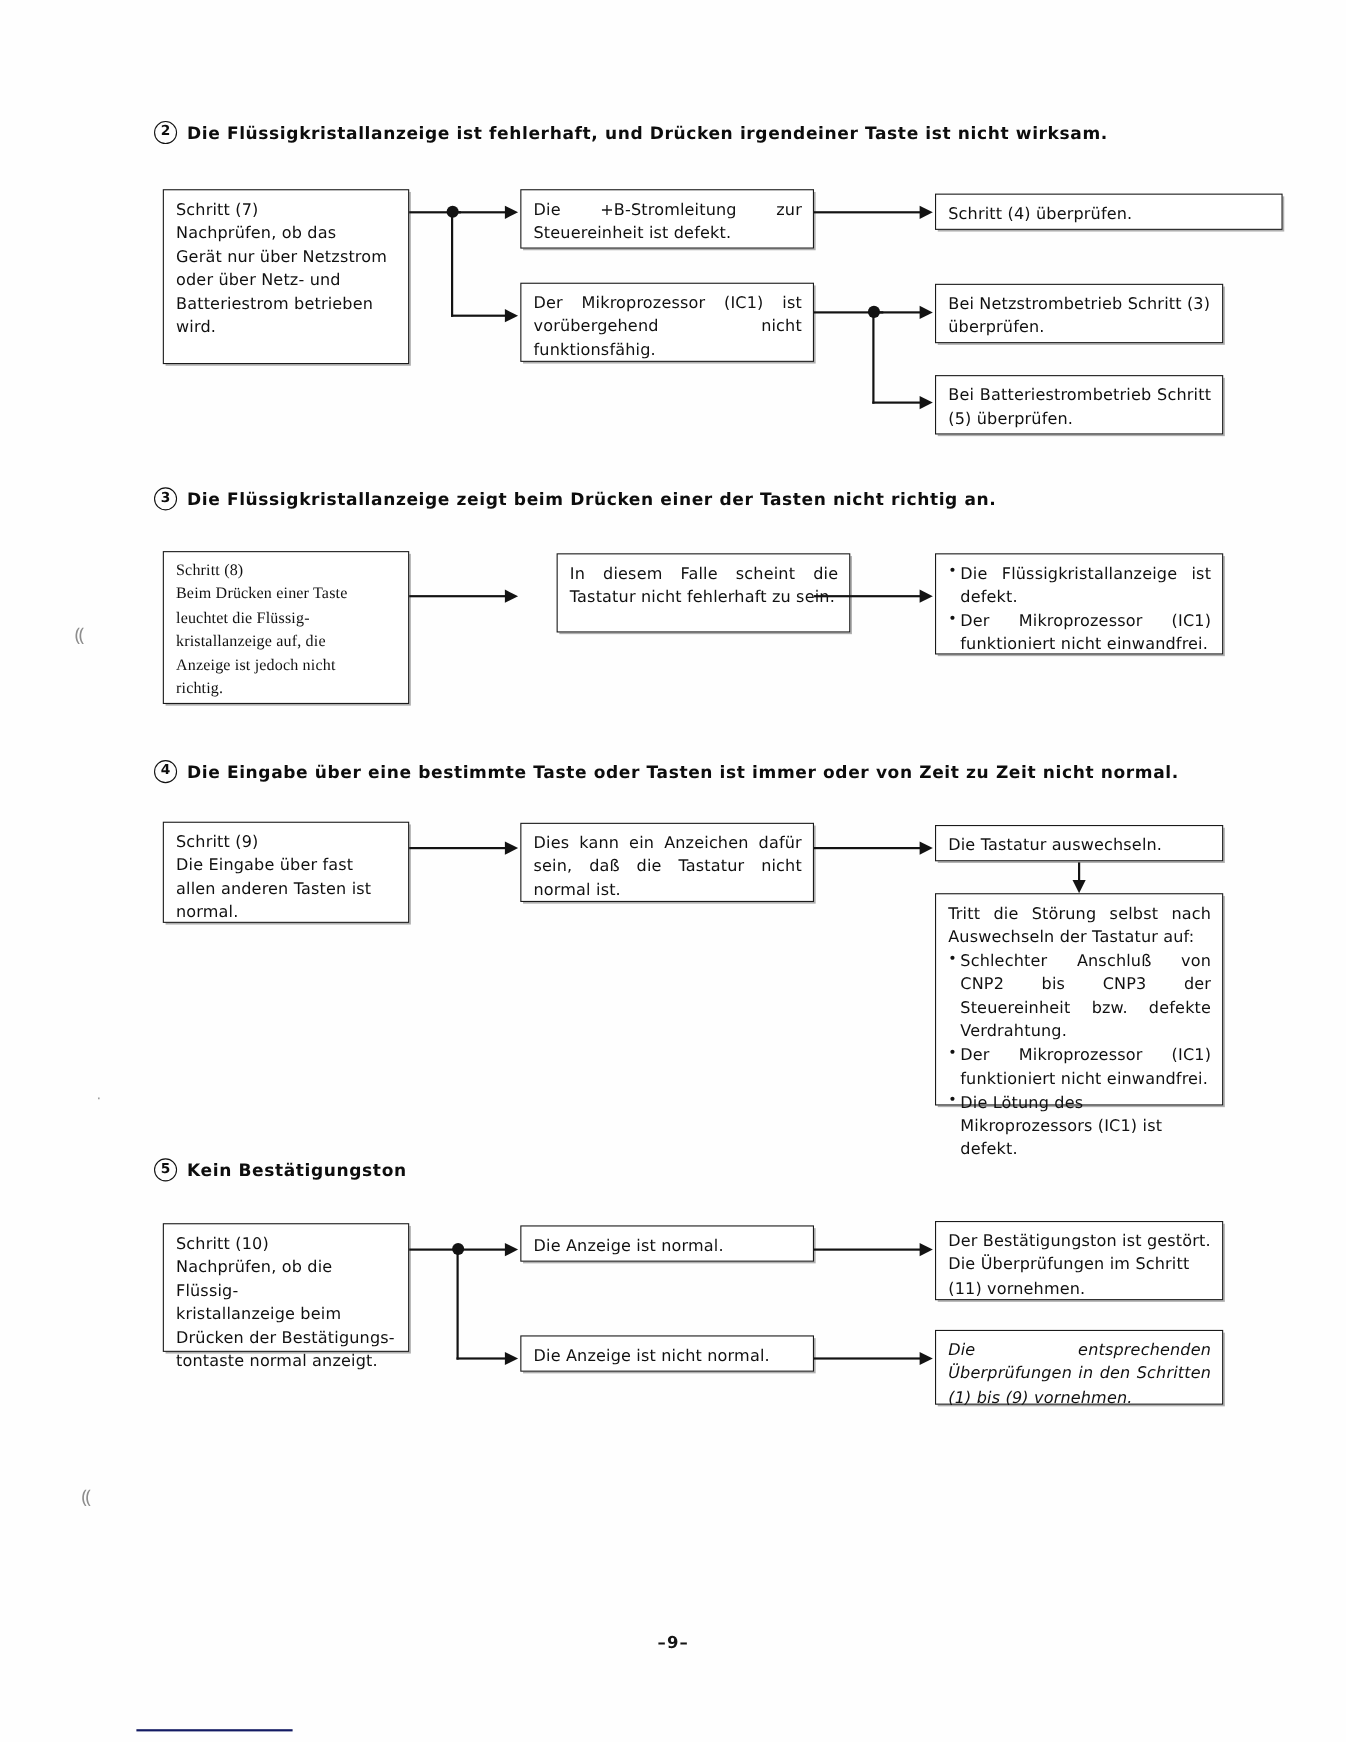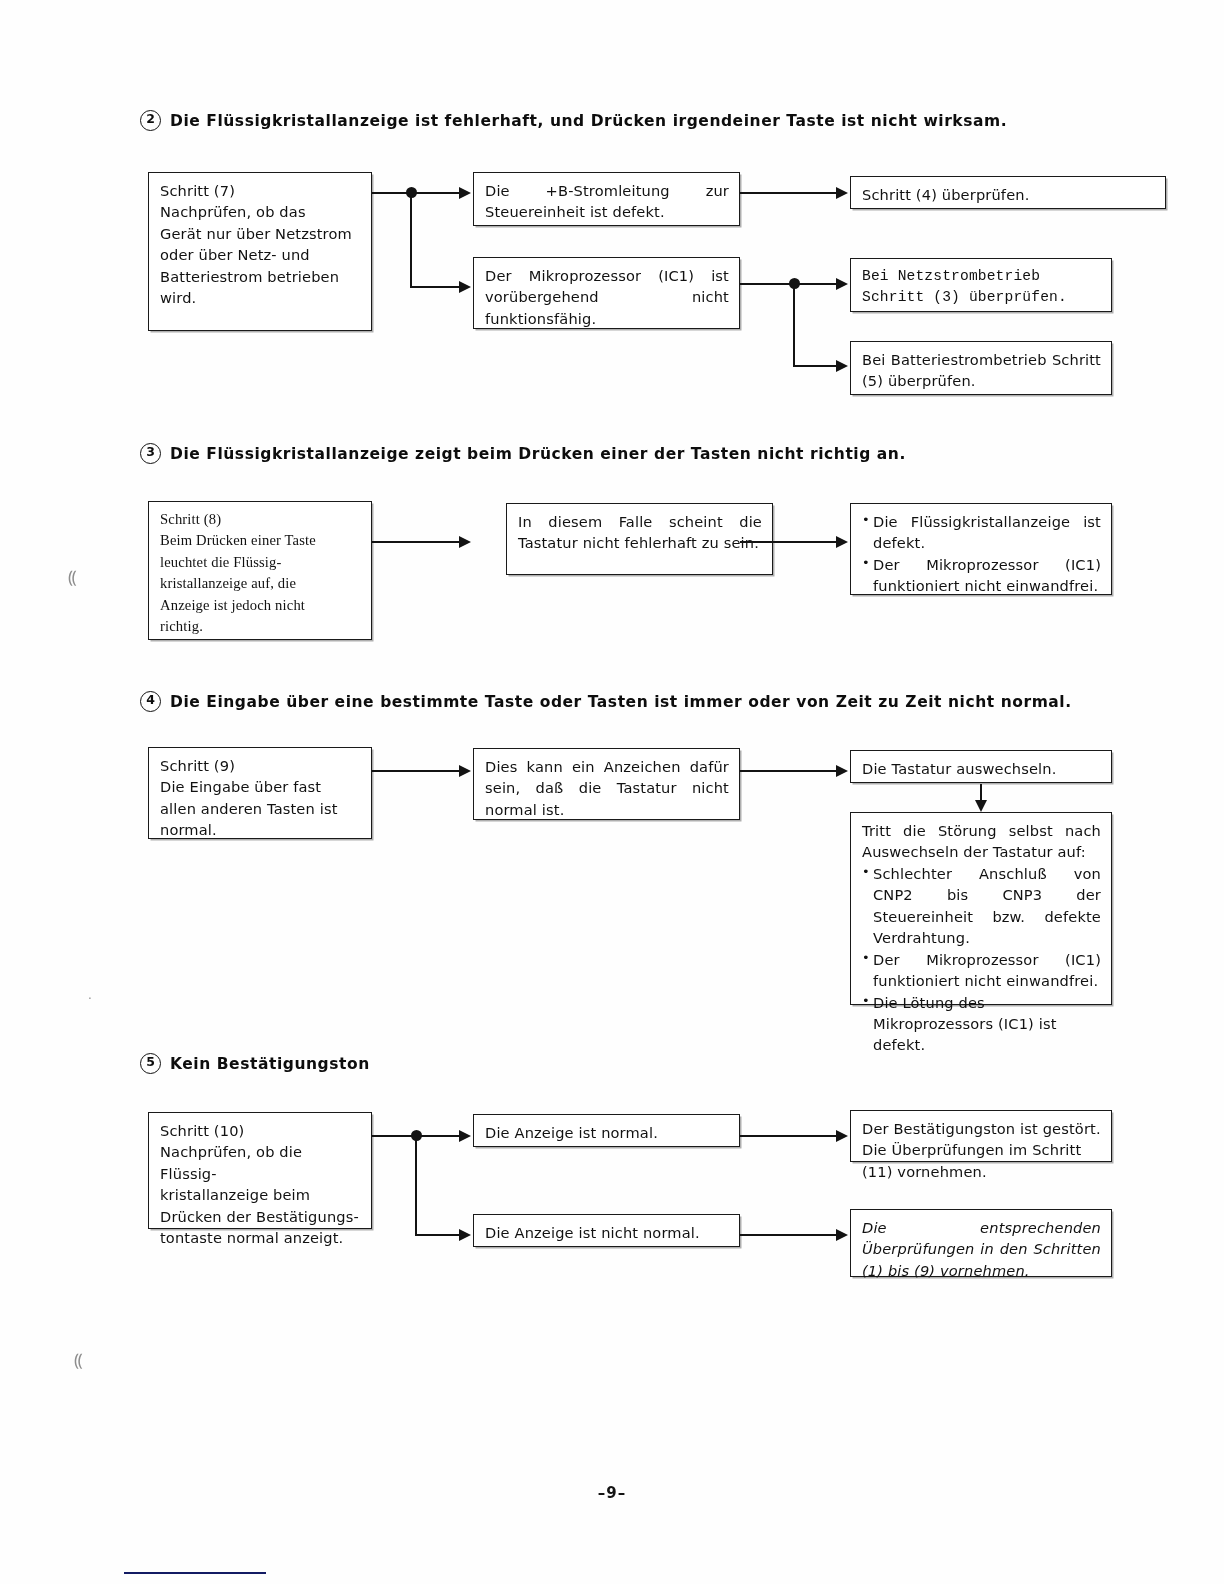--- a/index.html
+++ b/index.html
@@ -176,21 +176,21 @@
   <div class="vline" style="left:793px; top:283px; height:84px;"></div>
   <div class="hline" style="left:793px; top:283px; width:47px;"></div>
   <div class="arrow" style="left:836px; top:278px;"></div>
   <div class="hline" style="left:793px; top:365px; width:47px;"></div>
   <div class="arrow" style="left:836px; top:360px;"></div>
 
   <div class="box" style="left:850px; top:176px; width:316px; height:33px;">
     <p>Schritt (4) überprüfen.</p>
   </div>
 
-  <div class="box" style="left:850px; top:258px; width:262px; height:54px;font-family:Liberation Mono, monospace;">
+  <div class="box" style="left:850px; top:258px; width:262px; height:54px;">
     <p>Bei Netzstrombetrieb Schritt (3) überprüfen.</p>
   </div>
 
   <div class="box" style="left:850px; top:341px; width:262px; height:54px;">
     <p class="just">Bei Batteriestrombetrieb Schritt (5) überprüfen.</p>
   </div>
 
   <div class="sec-head" style="left:140px; top:443px;">
     <span class="sec-num">3</span>
     <span>Die Flüssigkristallanzeige zeigt beim Drücken einer der Tasten nicht richtig an.</span>
@@ -288,21 +288,21 @@
   <div class="box" style="left:473px; top:1114px; width:267px; height:33px;">
     <p>Die Anzeige ist normal.</p>
   </div>
 
   <div class="hline" style="left:740px; top:1135px; width:100px;"></div>
   <div class="arrow" style="left:836px; top:1130px;"></div>
 
   <div class="hline" style="left:740px; top:1234px; width:100px;"></div>
   <div class="arrow" style="left:836px; top:1229px;"></div>
 
-  <div class="box" style="left:850px; top:1110px; width:262px; height:52px;">
+  <div class="box" style="left:850px; top:1110px; width:262px; height:72px;">
     <p>Der Bestätigungston ist gestört. Die Überprüfungen im Schritt (11) vornehmen.</p>
   </div>
 
   <div class="box" style="left:850px; top:1209px; width:262px; height:68px;font-style:italic;">
     <p class="just">Die entsprechenden Überprüfungen in den Schritten (1) bis (9) vornehmen.</p>
   </div>
 
   <div class="margin-mark" style="left:68px; top:565px;">⸨</div>
   <div class="margin-mark" style="left:88px; top:992px; font-size:12px;">·</div>
   <div class="margin-mark" style="left:74px; top:1348px;">⸨</div>

